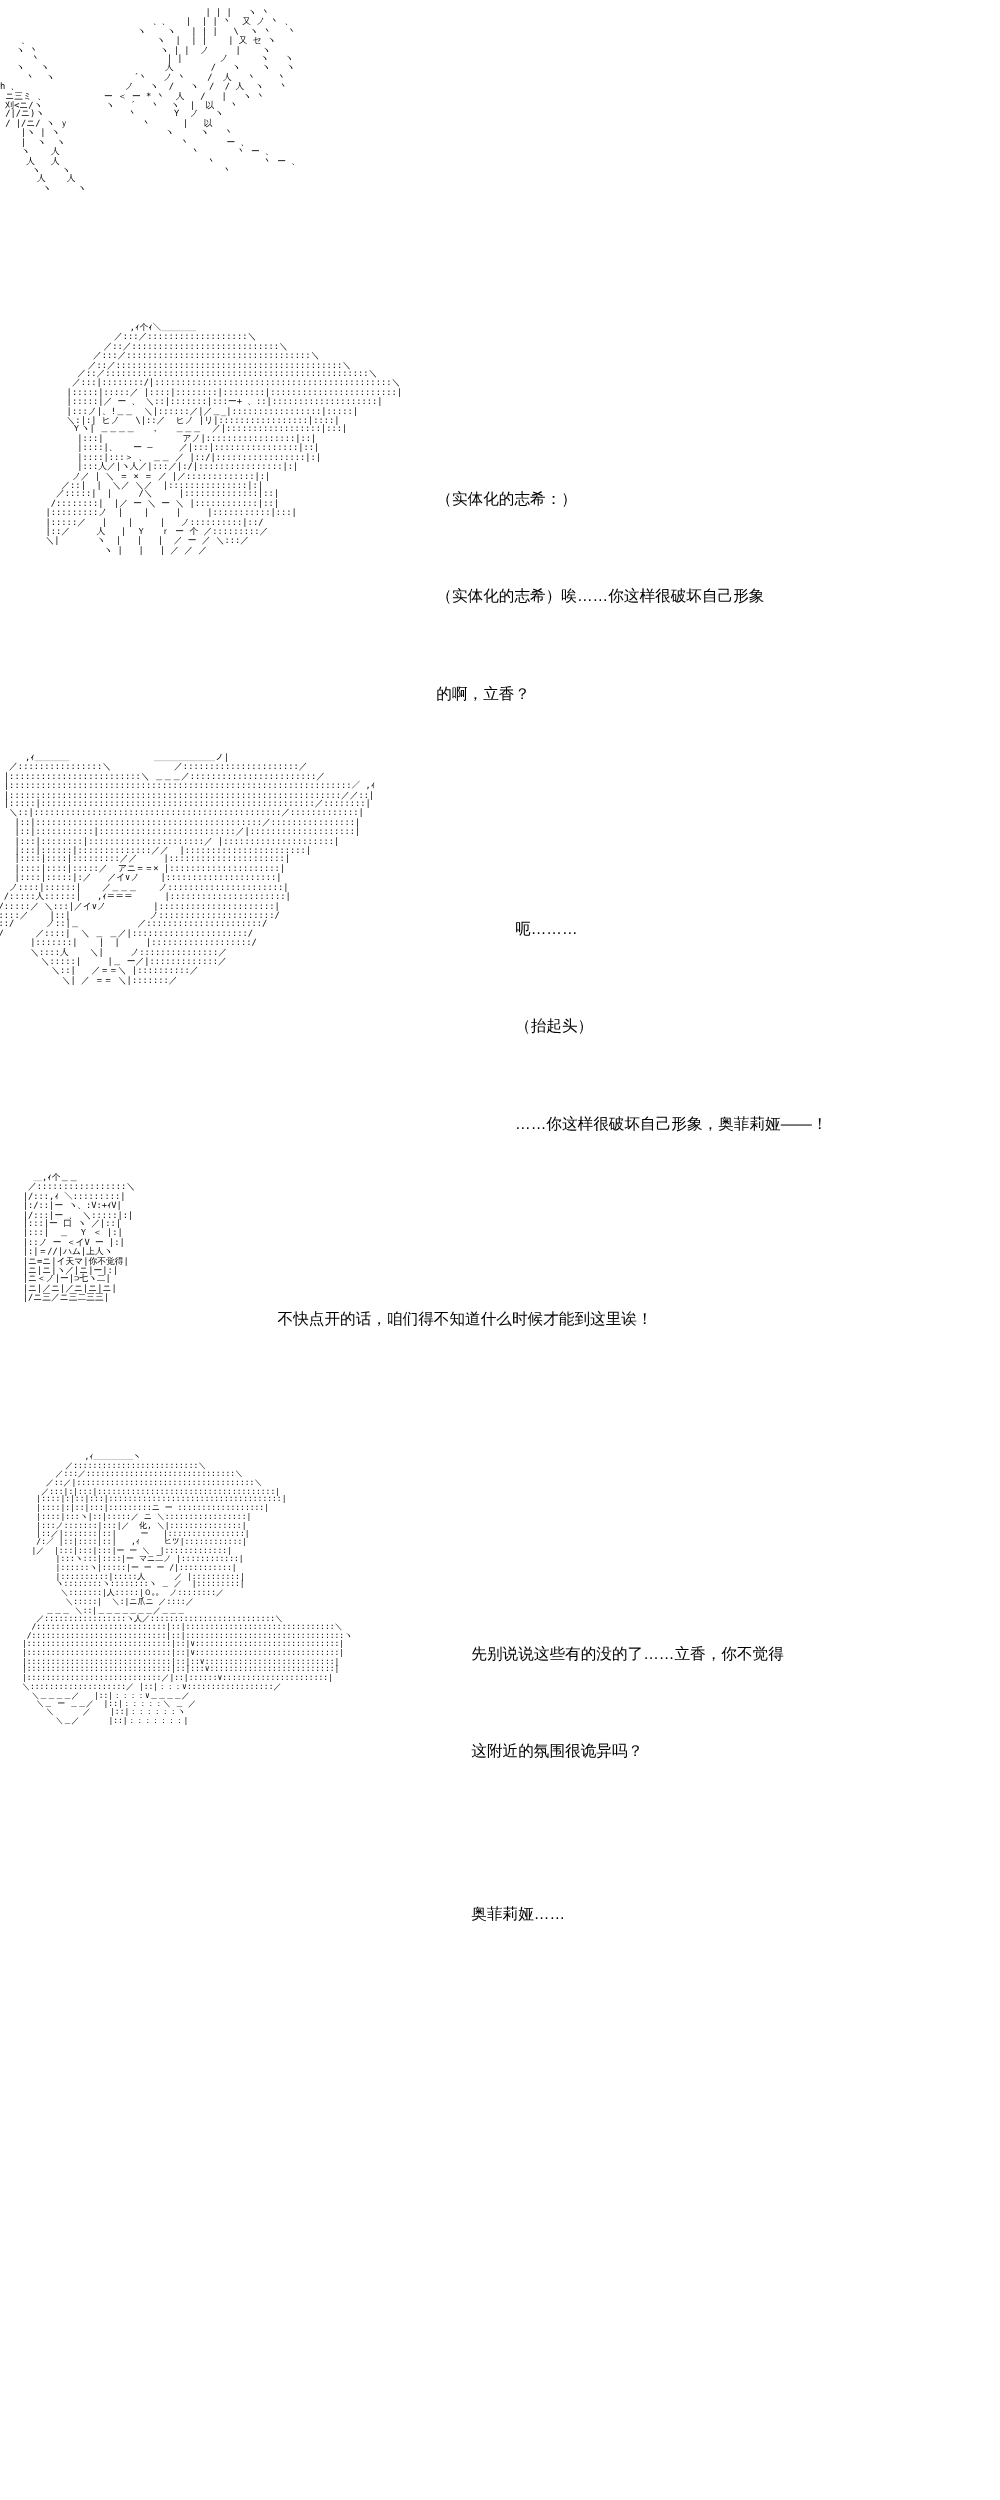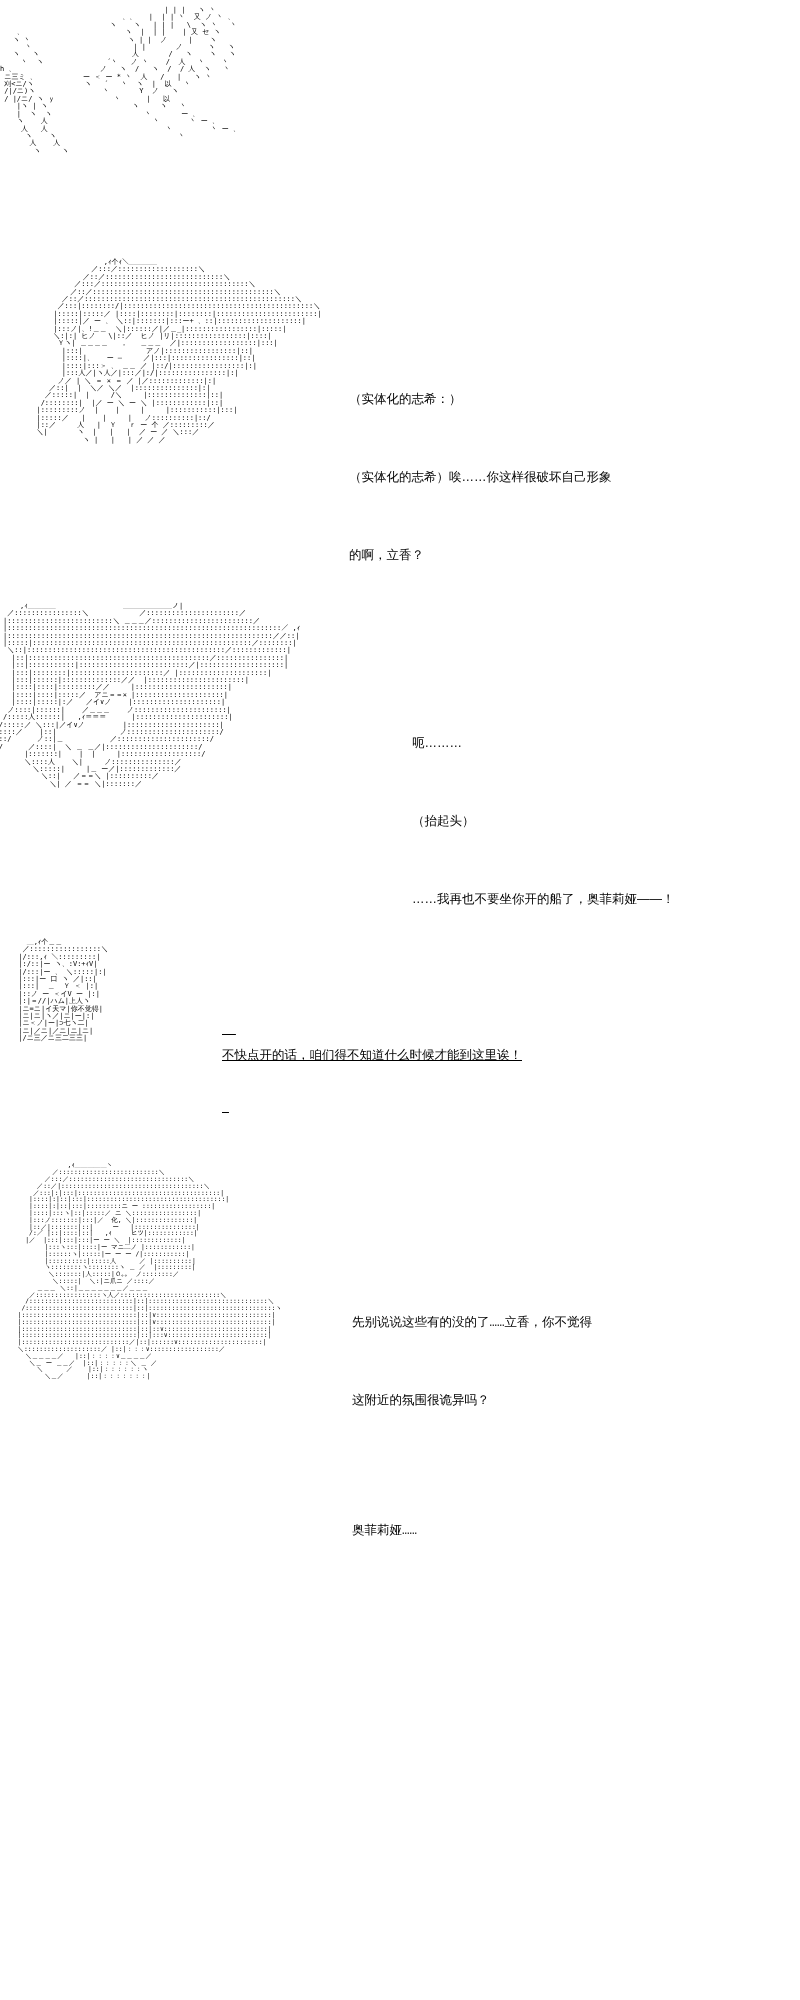--- a/index.html
+++ b/index.html
@@ -119,39 +119,39 @@
    |/      ／::::|  ＼ ＿ ＿／|::::::::::::::::::::::/        
           |:::::::|    |  |     |:::::::::::::::::::/         
           ＼::::人    ＼|     ノ:::::::::::::::／          
             ＼:::::|     |＿ ー／|:::::::::::::／            
               ＼::|   ／＝＝＼ |::::::::::／              
                 ＼| ／ ＝＝ ＼|:::::::／               </pre>
 
   <div class="dialogue" style="left:412px; top:678px; width:360px;">
     <span class="dline">呃………</span>
     <span class="dline">（抬起头）</span>
-    <span class="dline">……我再也不要坐你开的船了，奥菲莉娅——！</span>
+    <span class="dline">……你这样很破坏自己形象，奥菲莉娅——！</span>
   </div>
 
   <pre class="aa aa-sm" style="left:14px; top:932px;">   ＿,ｨ个＿＿                 
   ／:::::::::::::::::＼                
  |/:::,ｨ ＼:::::::::|               
  |:/::|ー ヽ、:V:+ｨV|               
  |/:::|ー 、 ＼:::::|:|               
  |:::|ー 口 ヽ ／|::|               
  |:::|  ＿  Ｙ ＜ |:|               
  |::ノ ー ＜イV ー |:|               
  |:|＝//|ハム|上人ヽ               
  |ニ=ニ|イ天マ|你不觉得|               
  |ニ|ニ|ヽ／|ニ|ー|:|               
  |ニ＜ノ|ー|⊃七ヽ二|               
  |ニ|／ニ|／ニ|ニ|ニ|               
  |/ニ三／ニ三二三三|               </pre>
 
-  <div class="dialogue" style="left:222px; top:990px; width:450px;text-decoration:underline;">
+  <div class="dialogue" style="left:222px; top:990px; width:450px;">
     <span class="dline">不快点开的话，咱们得不知道什么时候才能到这里诶！</span>
   </div>
 
   <pre class="aa aa-xs" style="left:6px; top:1156px;">                ,ｨ＿＿＿＿＿ヽ                      
             ／::::::::::::::::::::::::::＼                  
           ／:::／:::::::::::::::::::::::::::::::＼                
         ／::／|:::::::::::::::::::::::::::::::::::::＼              
        ／:::|:|:::|:::::::::::::::::::::::::::::::::::::|             
       |::::|:|::|:::|::::::::::::::::::::::::::::::::::::|             
       |::::|:|::|:::|:::::::::ニ ー ::::::::::::::::::|             
@@ -174,20 +174,20 @@
    |::::::::::::::::::::::::::::::|::|∨::::::::::::::::::::::::::::::|         
    |::::::::::::::::::::::::::::::|::|::∨:::::::::::::::::::::::::::|         
    |::::::::::::::::::::::::::::::|::|:::∨::::::::::::::::::::::::::|         
    |::::::::::::::::::::::::::::／|::|::::::∨::::::::::::::::::::::|         
    ＼::::::::::::::::::::／ |::|：：：∨::::::::::::::::::／          
      ＼＿＿＿＿／   |::|：：：：∨＿＿＿＿／            
       ＼＿ ー ＿＿／  |::|：：：：：＼ ＿ ／               
         ＼      ／    |::|：：：：：：ヽ                    
           ＼＿／      |::|：：：：：：：|                   </pre>
 
-  <div class="dialogue" style="left:352px; top:1258px; width:360px;font-family:Liberation Mono, monospace;">
+  <div class="dialogue" style="left:377px; top:1258px; width:360px;">
     <span class="dline">先别说说这些有的没的了……立香，你不觉得</span>
     <span class="dline">这附近的氛围很诡异吗？</span>
     <span class="dline"></span>
     <span class="dline">奥菲莉娅……</span>
   </div>
 
 </div>
 
 </body></html>

